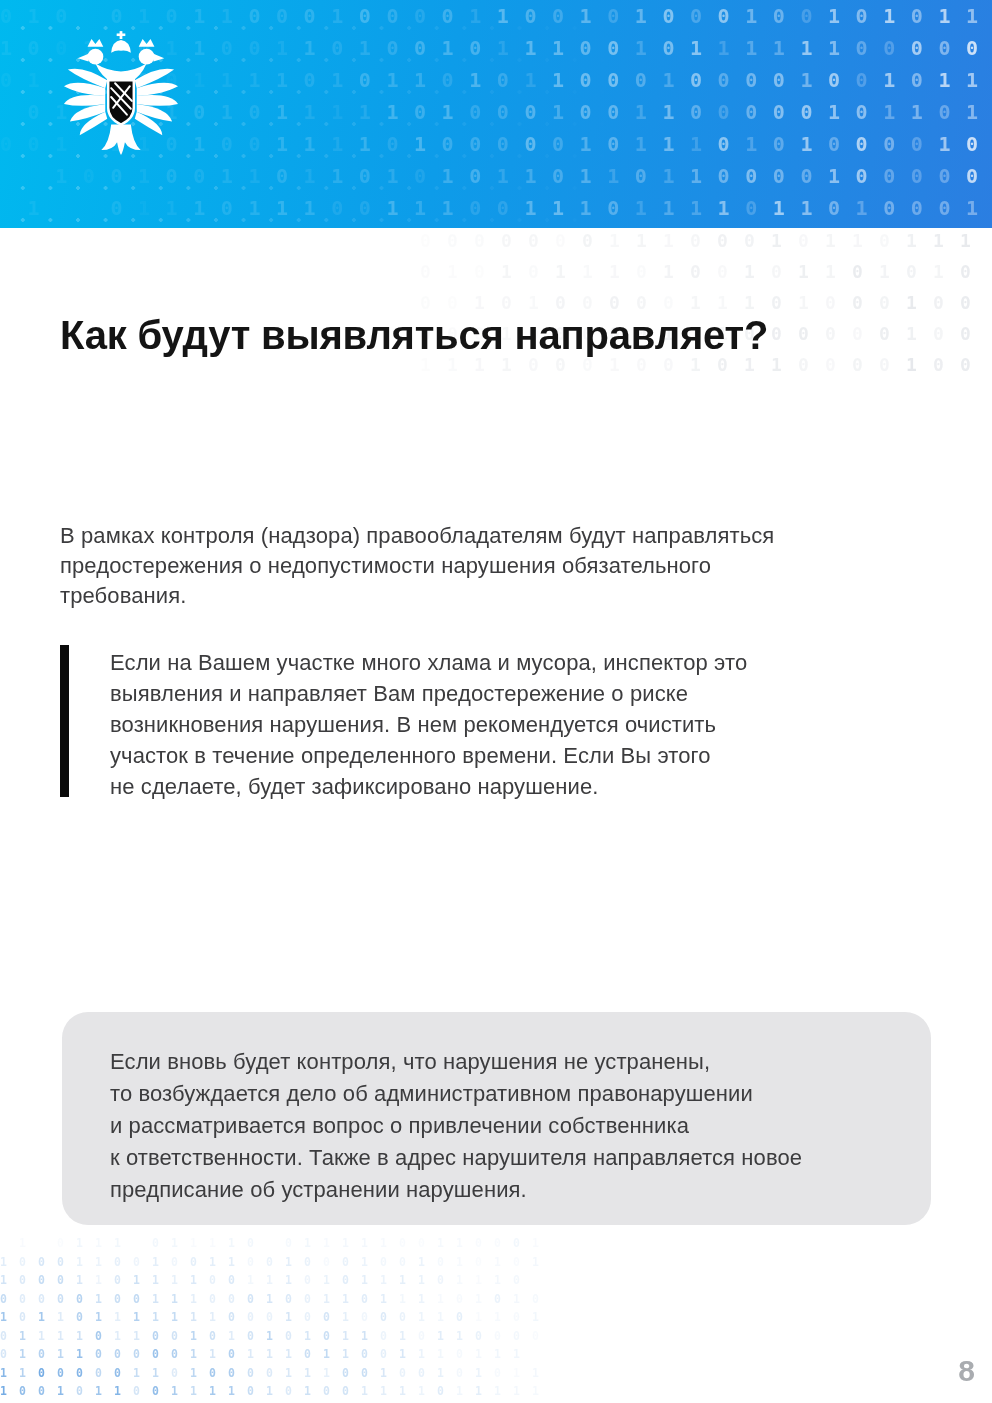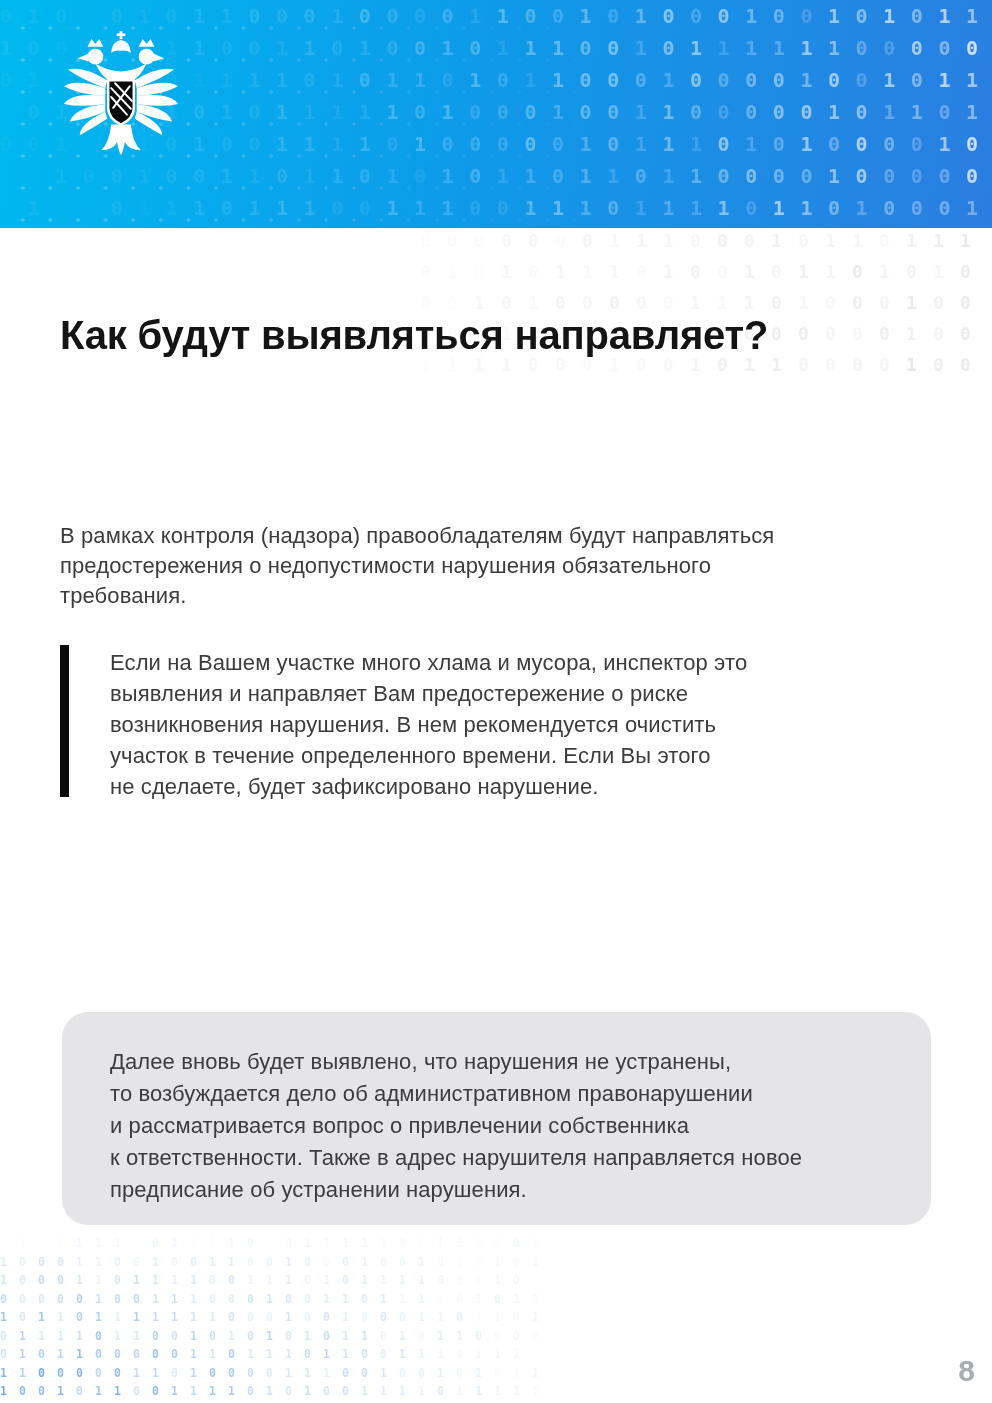--- a/index.html
+++ b/index.html
@@ -472,21 +472,21 @@
     <div class="quote-bar"></div>
     <div class="quote-text">Если на Вашем участке много хлама и мусора, инспектор это
 выявления и направляет Вам предостережение о риске
 возникновения нарушения. В нем рекомендуется очистить
 участок в течение определенного времени. Если Вы этого
 не сделаете, будет зафиксировано нарушение.</div>
   </div>
 
 
   <div class="callout">
-    <div class="callout-text">Далее вновь будет выявлено, что нарушения не устранены,
+    <div class="callout-text">Если вновь будет контроля, что нарушения не устранены,
 то возбуждается дело об административном правонарушении
 и рассматривается вопрос о привлечении собственника
 к ответственности. Также в адрес нарушителя направляется новое
 предписание об устранении нарушения.</div>
   </div>
 
   <div class="pat ftr-pattern">
       <span style="left:19.0px;top:0.0px;opacity:0.04;font-size:11.5px">1</span>
       <span style="left:57.0px;top:0.0px;opacity:0.03;font-size:11.5px">0</span>
       <span style="left:76.0px;top:0.0px;opacity:0.09;font-size:11.5px">1</span>

